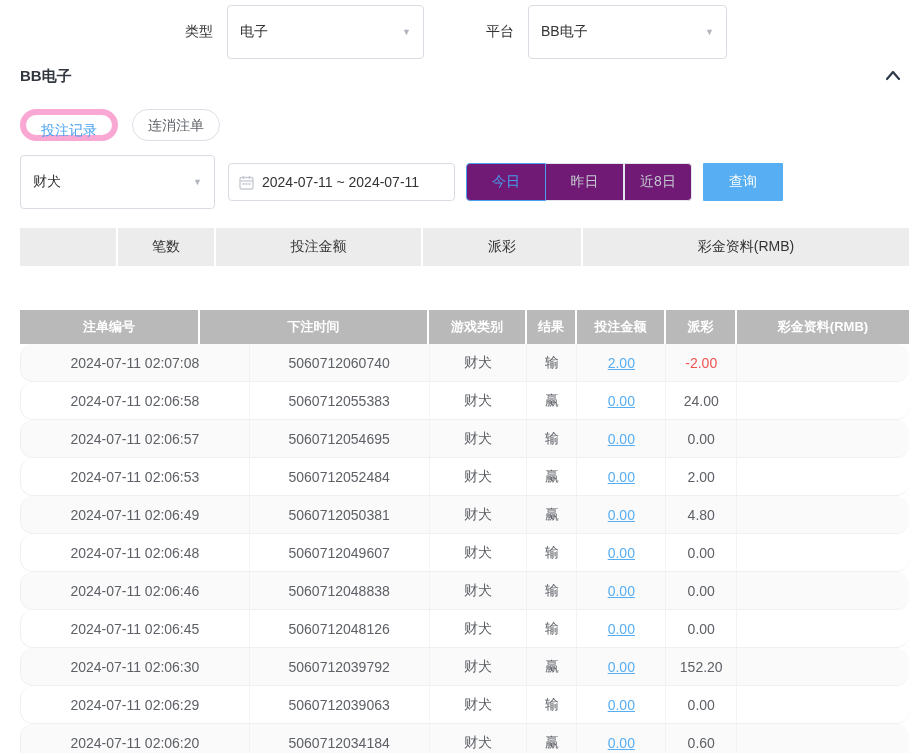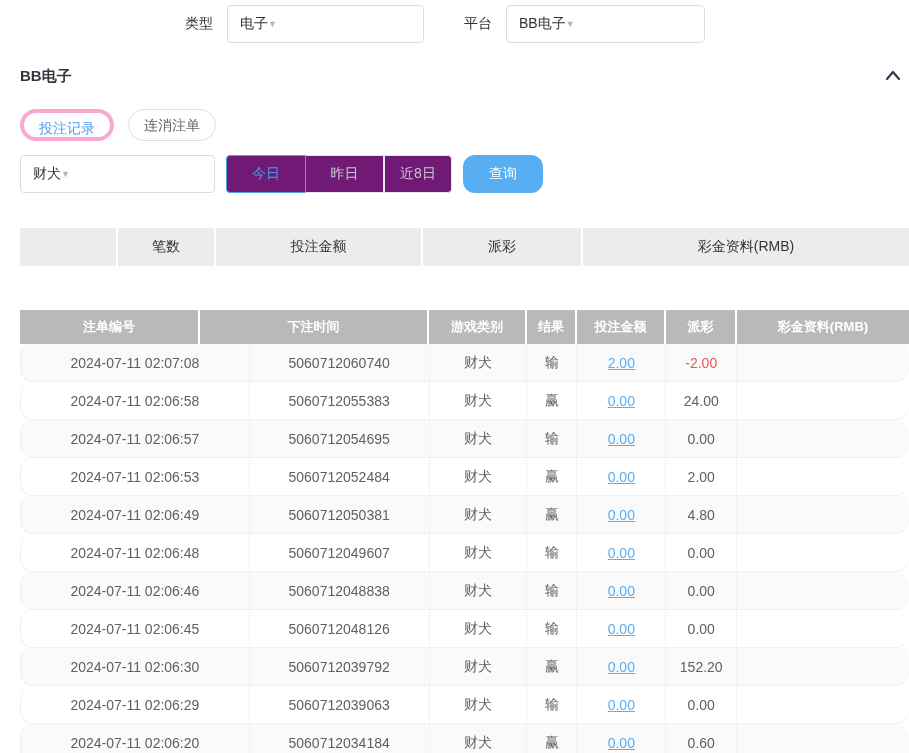--- a/index.html
+++ b/index.html
@@ -3,53 +3,53 @@
 <meta charset="utf-8">
 <style>
   * { box-sizing: border-box; margin: 0; padding: 0; }
   html, body { width: 909px; height: 753px; overflow: hidden; background: #fff;
     font-family: "Liberation Sans", "DejaVu Sans", sans-serif; color: #333; }
 
   
   .top-filters { position: absolute; top: 5px; left: 0; display: flex; align-items: center; }
   .fl-label { font-size: 14px; color: #333; }
   .lbl-type { margin-left: 185px; }
-  .lbl-platform { margin-left: 40px; }
-  .selectbox { height: 38px; border: 1px solid #d9dce3; border-radius: 4px; background: #fff;
-    display: flex; align-items: center; justify-content: flex-start; padding: 0 12px;
+  .lbl-platform { margin-left: 62px; }
+  .selectbox { height: 54px; border: 1px solid #d9dce3; border-radius: 4px; background: #fff;
+    display: flex; align-items: center; justify-content: space-between; padding: 0 12px;
     font-size: 14px; color: #333; cursor: pointer; }
   .sel-type { width: 197px; margin-left: 14px; }
   .sel-platform { width: 199px; margin-left: 14px; }
   .caret { font-size: 9px; color: #b0b4bc; line-height: 1; }
 
   
   .section-title { position: absolute; top: 67px; left: 20px; font-size: 15px; font-weight: bold; color: #32363f; }
   .collapse-btn { position: absolute; top: 67px; right: 7px; width: 18px; height: 18px; cursor: pointer; }
 
   
   .tabs { position: absolute; top: 109px; left: 20px; display: flex; gap: 14px; }
   .tab-pill { height: 32px; line-height: 30px; padding: 0 15px; border-radius: 16px;
     font-size: 14px; background: #fff; cursor: pointer; }
-  .tab-active { border: 4px solid #f9a8d4; color: #459ff0; }
+  .tab-active { border: 6px solid #f9a8d4; color: #459ff0; }
   .tab-inactive { border: 1px solid #dcdfe6; color: #5f6368; }
 
   
   .query-row { position: absolute; top: 155px; left: 20px; display: flex; align-items: center; }
   .sel-game { width: 195px; }
   .datebox { width: 227px; height: 38px; margin-left: 13px; border: 1px solid #d9dce3; border-radius: 4px;
     display: flex; align-items: center; padding: 0 10px; font-size: 14px; color: #333; cursor: pointer; }
   .datebox svg { margin-right: 8px; flex: 0 0 auto; }
   .btn-group { display: flex; margin-left: 11px; }
   .qbtn { height: 38px; background: #701a75; font-size: 14px; display: flex; align-items: center;
     justify-content: center; cursor: pointer; }
   .qbtn-1 { width: 80px; border: 1px solid #4ba0ee; color: #459ff0; border-radius: 4px 0 0 4px; z-index: 2; }
   .qbtn-2 { width: 78px; border: 1px solid #e2e5eb; border-left: none; color: #c3c7cf; }
   .qbtn-3 { width: 68px; border: 1px solid #e2e5eb; border-left: 1px solid #e2e5eb; color: #c3c7cf; border-radius: 0 4px 4px 0; }
   .search-btn { width: 80px; height: 38px; margin-left: 11px; background: #57aef2; border: none;
-    border-radius: 12px; color: #fff; font-size: 14px; cursor: pointer;
+    border-radius: 1px; color: #fff; font-size: 14px; cursor: pointer;
     font-family: "Liberation Sans", "DejaVu Sans", sans-serif; }
 
   
   .summary { position: absolute; top: 228px; left: 20px; width: 889px; }
   .sum-head { display: flex; height: 38px; }
   .sum-head .th { background: #ececec; color: #333; font-size: 14px; display: flex;
     align-items: center; justify-content: center; border-right: 2px solid #fff; }
   .sum-head .th:last-child { border-right: none; }
   .sum-row { display: flex; height: 40px; border-bottom: 1px solid #e4e4e4; }
   .sum-row .td { font-size: 14px; color: #333; display: flex; align-items: center; justify-content: center;
@@ -99,20 +99,32 @@
 <div class="tabs">
   <div class="tab-pill tab-active">投注记录</div>
   <div class="tab-pill tab-inactive">连消注单</div>
 </div>
 
 <div class="query-row">
   <div class="selectbox sel-game">
     <span>财犬</span>
     <span class="caret">▼</span>
   </div>
+  <div class="datebox">
+    <svg width="15" height="15" viewBox="0 0 15 15">
+      <rect x="1" y="2.5" width="13" height="11.5" rx="1.5" fill="none" stroke="#c8ccd4" stroke-width="1.4"></rect>
+      <line x1="1" y1="6" x2="14" y2="6" stroke="#c8ccd4" stroke-width="1.4"></line>
+      <line x1="4.5" y1="1" x2="4.5" y2="4" stroke="#c8ccd4" stroke-width="1.4"></line>
+      <line x1="10.5" y1="1" x2="10.5" y2="4" stroke="#c8ccd4" stroke-width="1.4"></line>
+      <rect x="3.5" y="8" width="2" height="2" fill="#c8ccd4"></rect>
+        <rect x="6.5" y="8" width="2" height="2" fill="#c8ccd4"></rect>
+        <rect x="9.5" y="8" width="2" height="2" fill="#c8ccd4"></rect>
+    </svg>
+    <span>2024-07-11 ~ 2024-07-11</span>
+  </div>
   <div class="btn-group">
     <div class="qbtn qbtn-1">今日</div>
     <div class="qbtn qbtn-2">昨日</div>
     <div class="qbtn qbtn-3">近8日</div>
   </div>
   <button class="search-btn">查询</button>
 </div>
 
 <div class="summary">
   <div class="sum-head">

